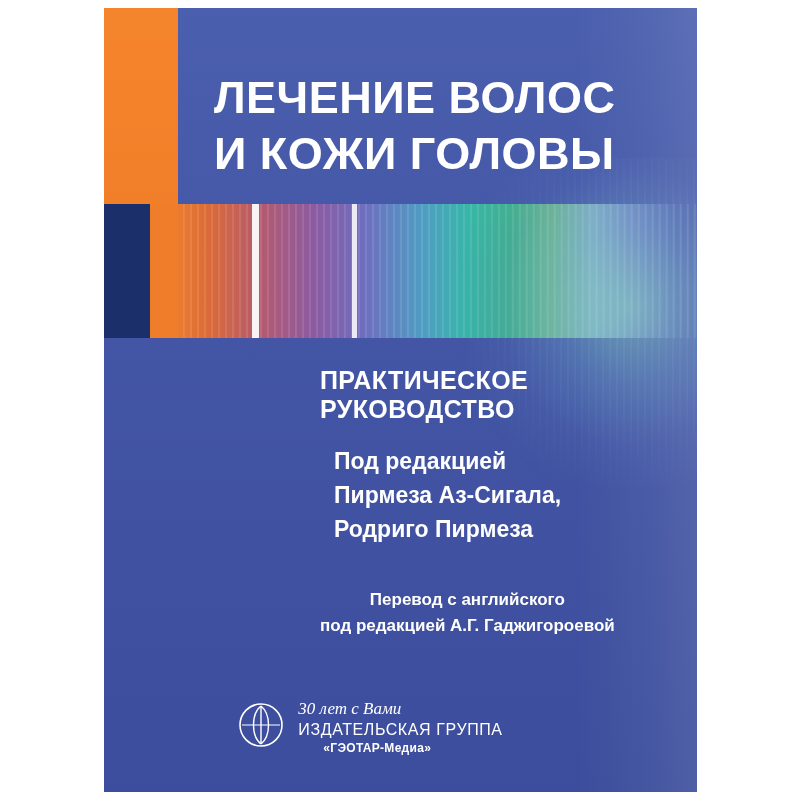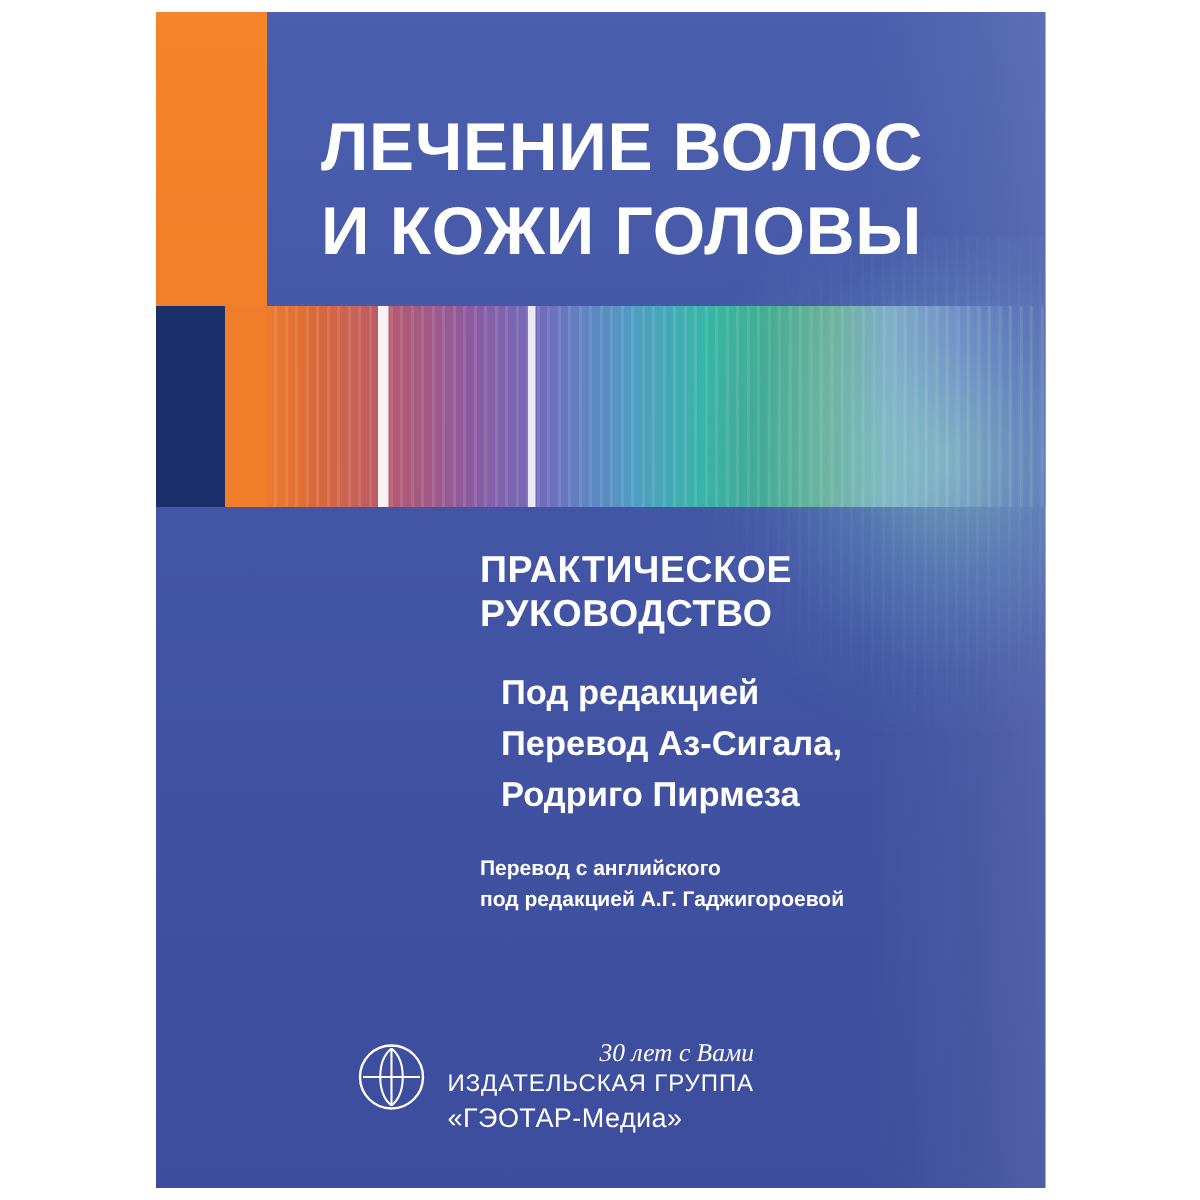--- a/index.html
+++ b/index.html
@@ -183,25 +183,26 @@
     font-size: 23px;
     font-weight: bold;
     line-height: 1.47;
     margin-left: 14px;
   }
   .editors .line { display: block; }
 
   .translation {
     position: absolute;
     left: 216px;
-    top: 560px;
-    color: #ffffff;
-    font-size: 14px;
+    top: 579px;
+    color: #ffffff;
+    font-size: 17px;
     font-weight: bold;
     line-height: 1.5;
+    text-align: center;
   }
   .translation .line { display: block; }
 
   
   .publisher {
     position: absolute;
     left: 0;
     right: 0;
     bottom: 36px;
     text-align: center;
@@ -219,34 +220,34 @@
     width: 46px;
     height: 46px;
   }
   .pub-anniv {
     font-size: 17px;
     font-style: italic;
     font-family: "Liberation Serif", serif;
     line-height: 1;
     margin-bottom: 3px;
     white-space: nowrap;
-    text-align: right;
   }
   .pub-l1 {
     font-size: 16px;
     letter-spacing: 0.6px;
     line-height: 1.3;
     white-space: nowrap;
   }
   .pub-l2 {
-    font-size: 18px;
-    font-weight: normal;
+    font-size: 12px;
+    font-weight: bold;
     letter-spacing: 0.3px;
     line-height: 1.25;
     white-space: nowrap;
+    margin-left: 25px;
   }
 </style>
 </head>
 <body>
 
 <div id="page">
   <div id="cover">
 
     <div class="spine-orange"></div>
     <div class="ribbon"></div>
@@ -260,21 +261,21 @@
 
     <div class="title">
       <span class="line">ЛЕЧЕНИЕ ВОЛОС</span>
       <span class="line">И КОЖИ ГОЛОВЫ</span>
     </div>
 
     <div class="subtitle">ПРАКТИЧЕСКОЕ РУКОВОДСТВО</div>
 
     <div class="editors">
       <span class="line">Под редакцией</span>
-      <span class="line">Перевод Аз-Сигала,</span>
+      <span class="line">Пирмеза Аз-Сигала,</span>
       <span class="line">Родриго Пирмеза</span>
     </div>
 
     <div class="translation">
       <span class="line">Перевод с английского</span>
       <span class="line">под редакцией А.Г. Гаджигороевой</span>
     </div>
 
     <div class="publisher">
       <div class="pub-inner">

